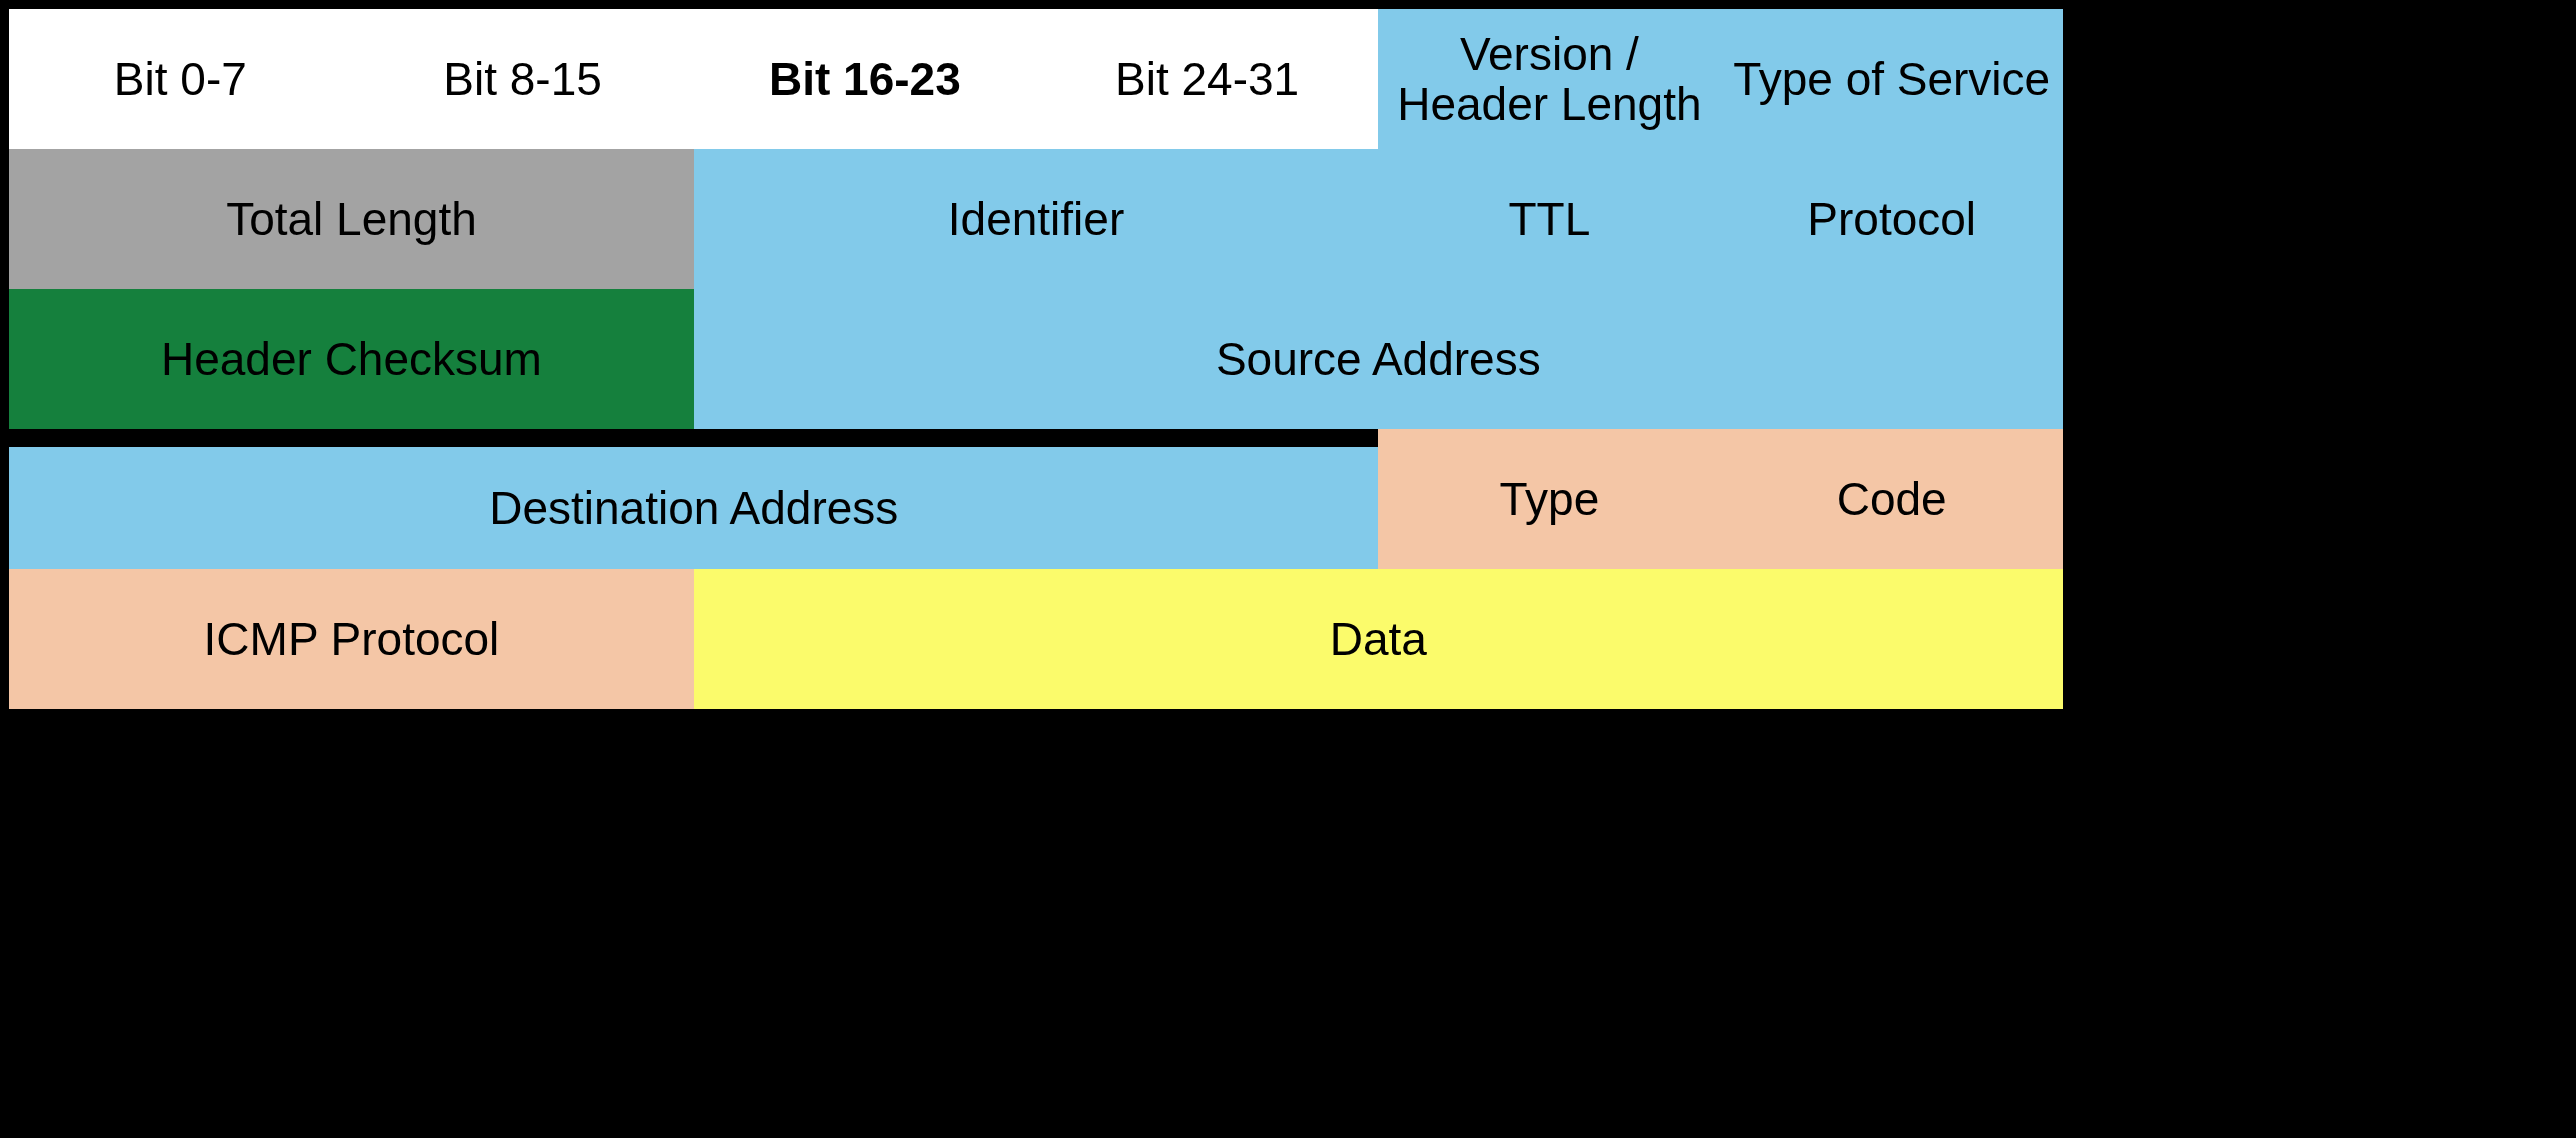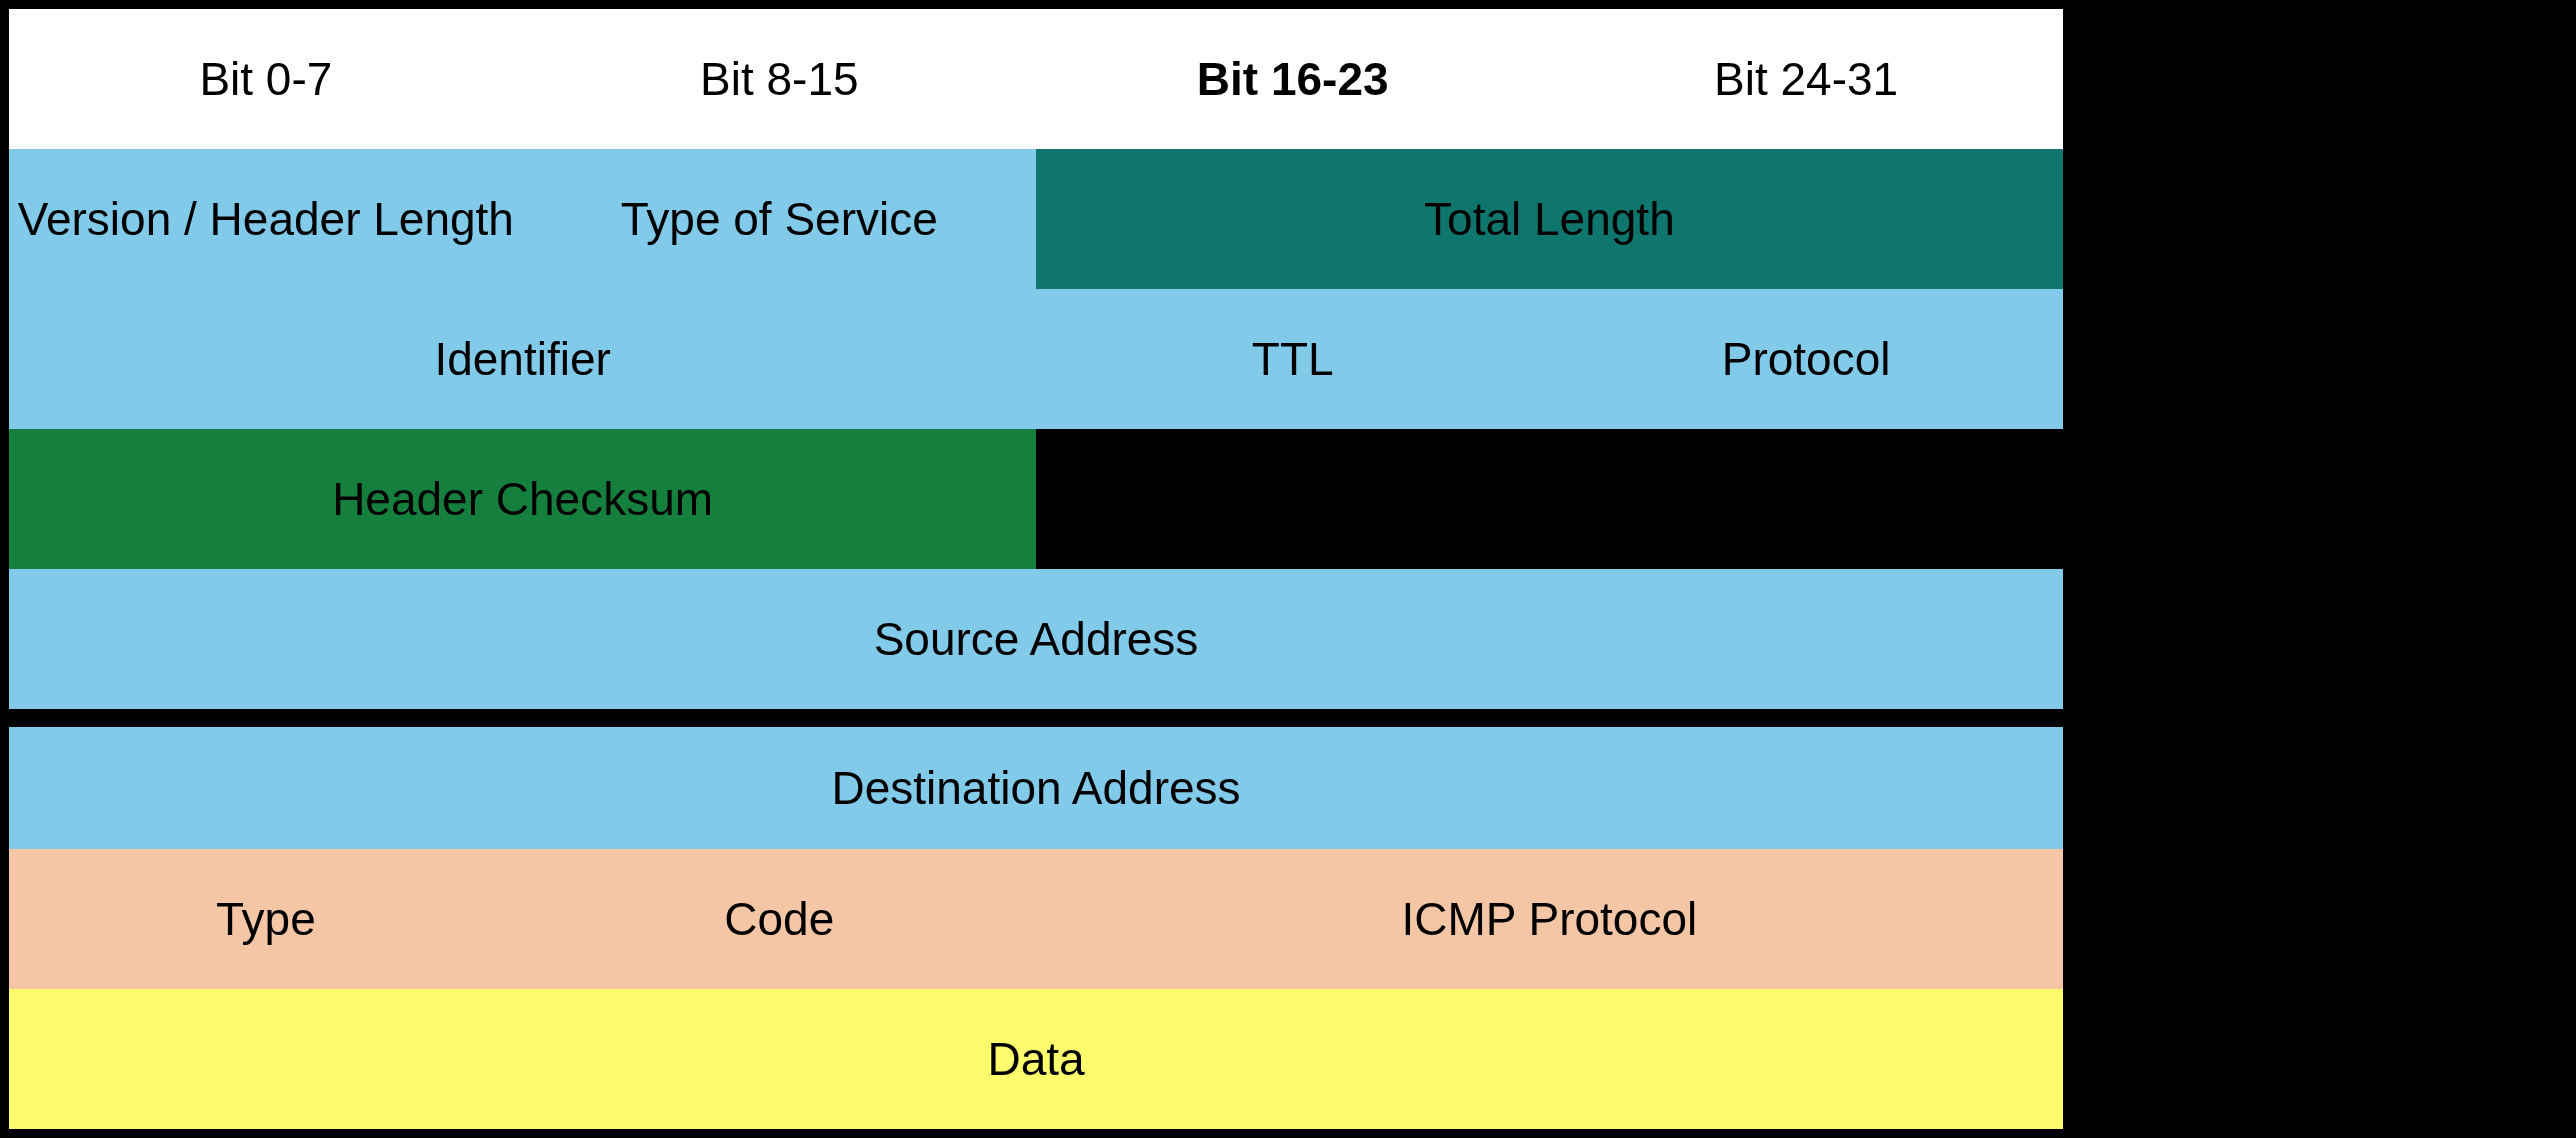--- a/index.html
+++ b/index.html
@@ -6,21 +6,21 @@
     margin: 0;
     padding: 0;
     background: #000000;
   }
   .diagram {
     box-sizing: border-box;
     width: 2072px;
     height: 1138px;
     background: #000000;
     display: grid;
-    grid-template-columns: repeat(4, 1fr);
+    grid-template-columns: repeat(6, 1fr);
     grid-template-rows: repeat(8, 1fr);
     gap: 0;
     padding: 9.2px;
     font-family: "Liberation Sans", sans-serif;
   }
   .cell {
     display: flex;
     align-items: center;
     justify-content: center;
     text-align: center;
@@ -37,21 +37,21 @@
 
 <div class="diagram">
 
   <div class="cell" style="background: rgb(255, 255, 255);">Bit 0-7</div>
   <div class="cell" style="background: rgb(255, 255, 255);">Bit 8-15</div>
   <div class="cell" style="background: rgb(255, 255, 255); font-weight: bold;">Bit 16-23</div>
   <div class="cell" style="background: rgb(255, 255, 255);">Bit 24-31</div>
 
   <div class="cell" style="background: rgb(130, 202, 234);">Version / Header Length</div>
   <div class="cell" style="background: rgb(130, 202, 234);">Type of Service</div>
-  <div class="cell s2" style="background: #0f766e;">Total Length</div>
+  <div class="cell s2" style="background: #a3a3a3;">Total Length</div>
 
   <div class="cell s2" style="background: rgb(130, 202, 234);">Identifier</div>
 
   <div class="cell" style="background: rgb(130, 202, 234);">TTL</div>
   <div class="cell" style="background: rgb(130, 202, 234);">Protocol</div>
   <div class="cell s2" style="background: #15803d;">Header Checksum</div>
 
   <div class="cell s4" style="background: rgb(130, 202, 234);">Source Address</div>
 
   <div class="cell s4" style="background: rgb(130, 202, 234); margin-top: 18px;">Destination Address</div>

